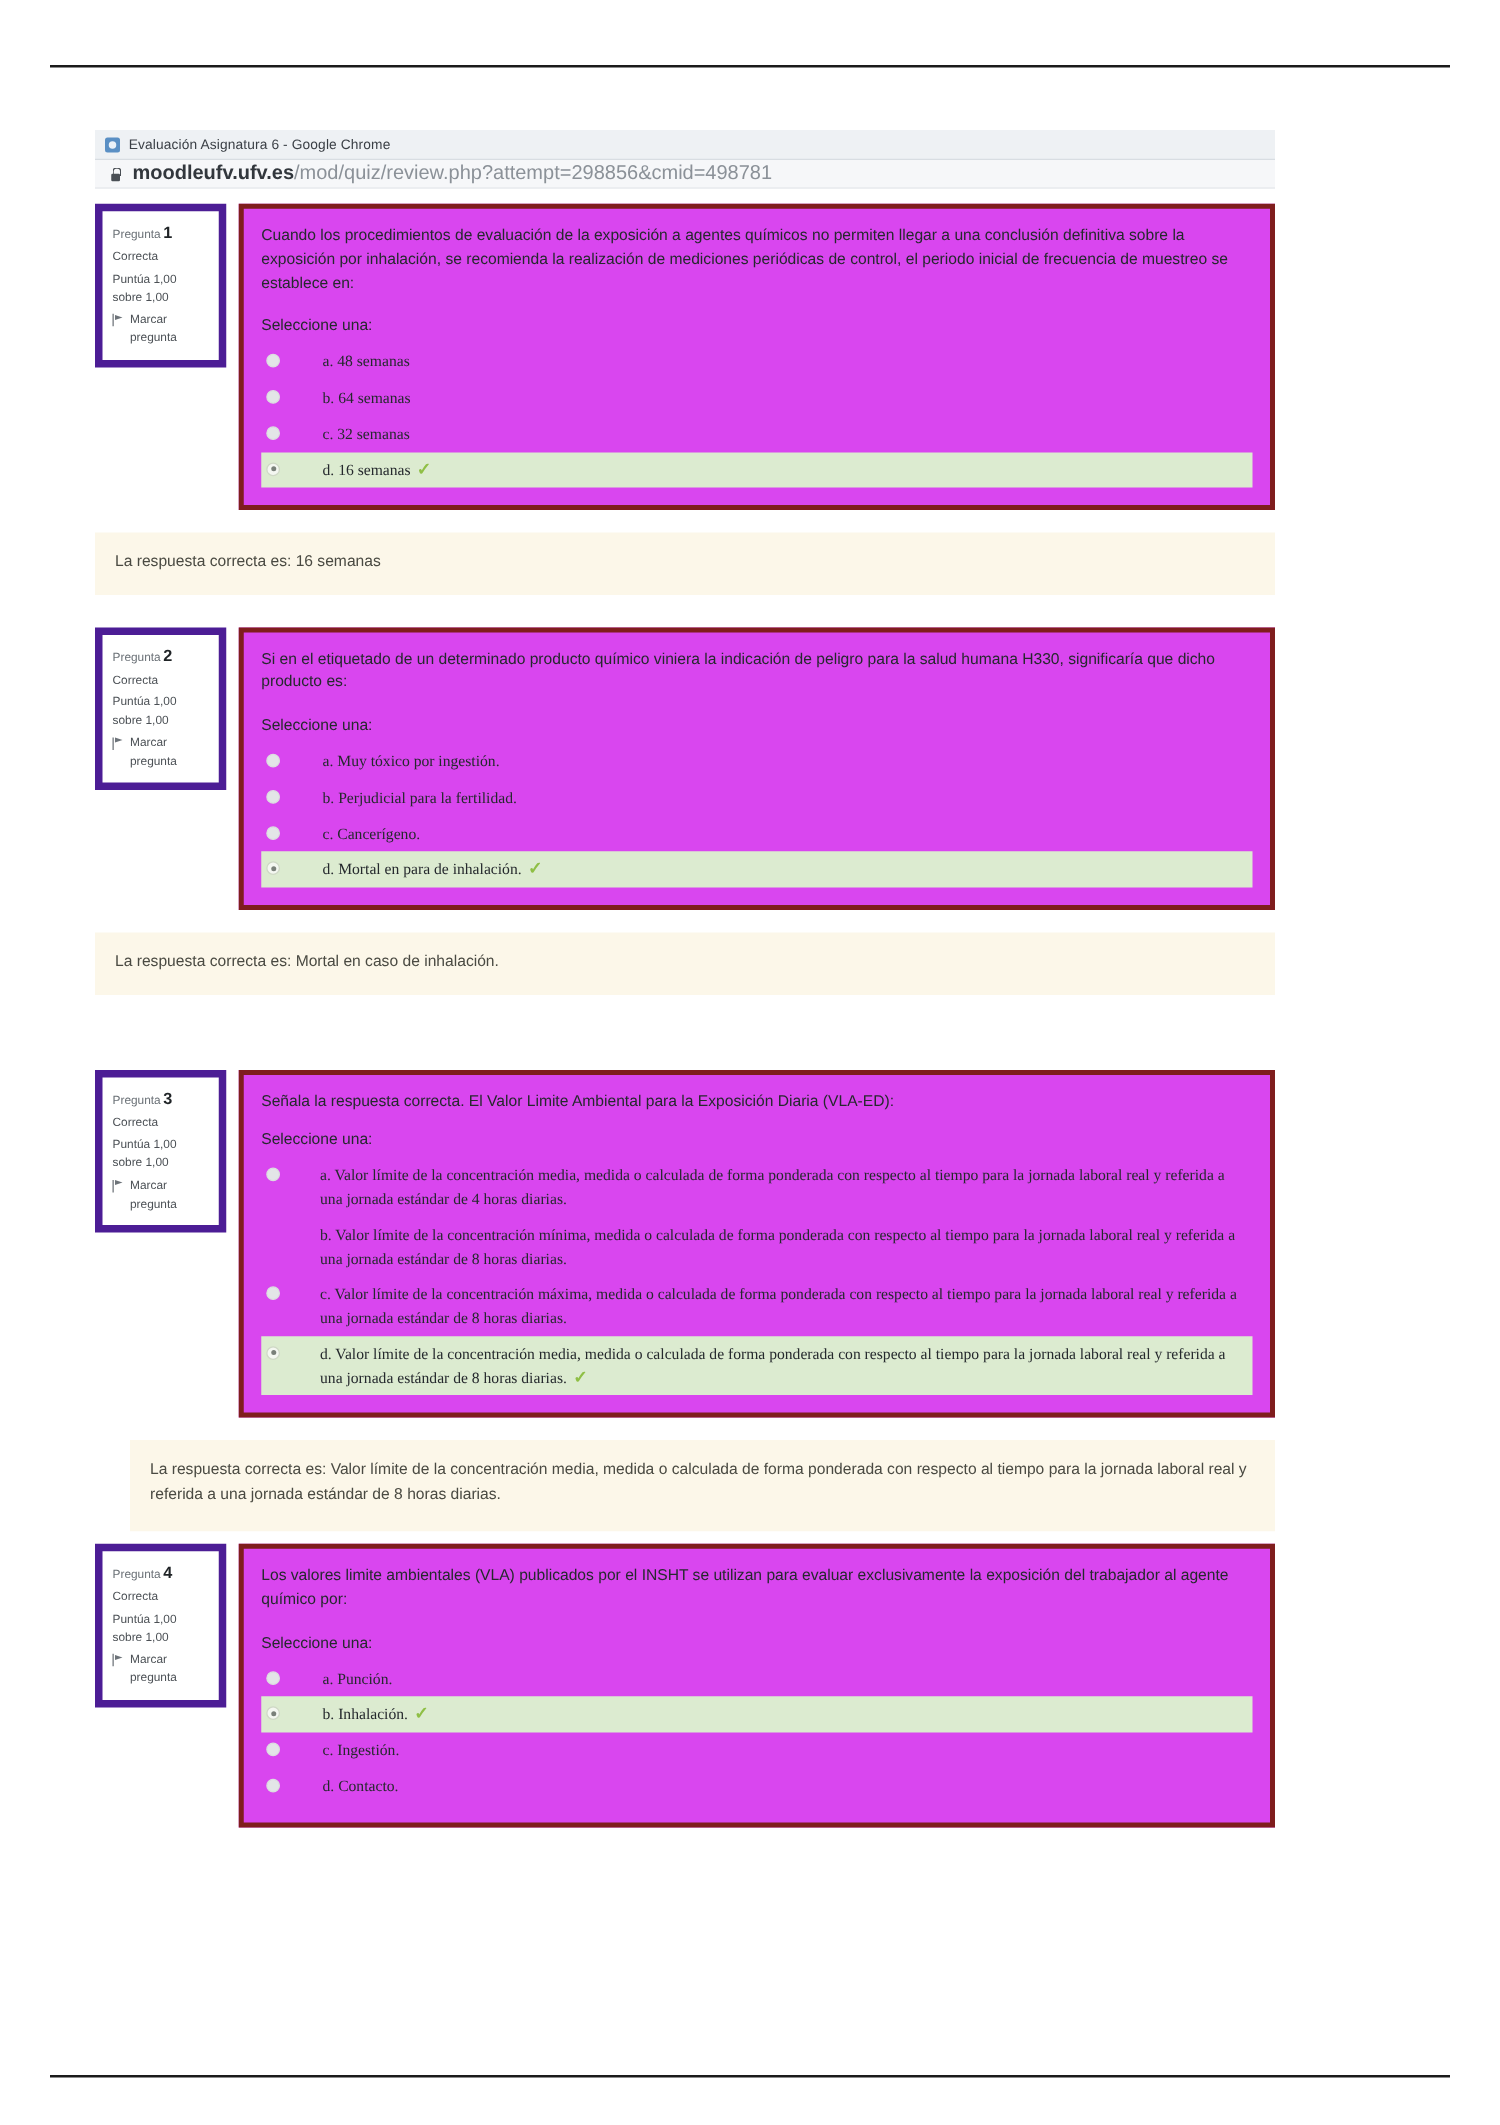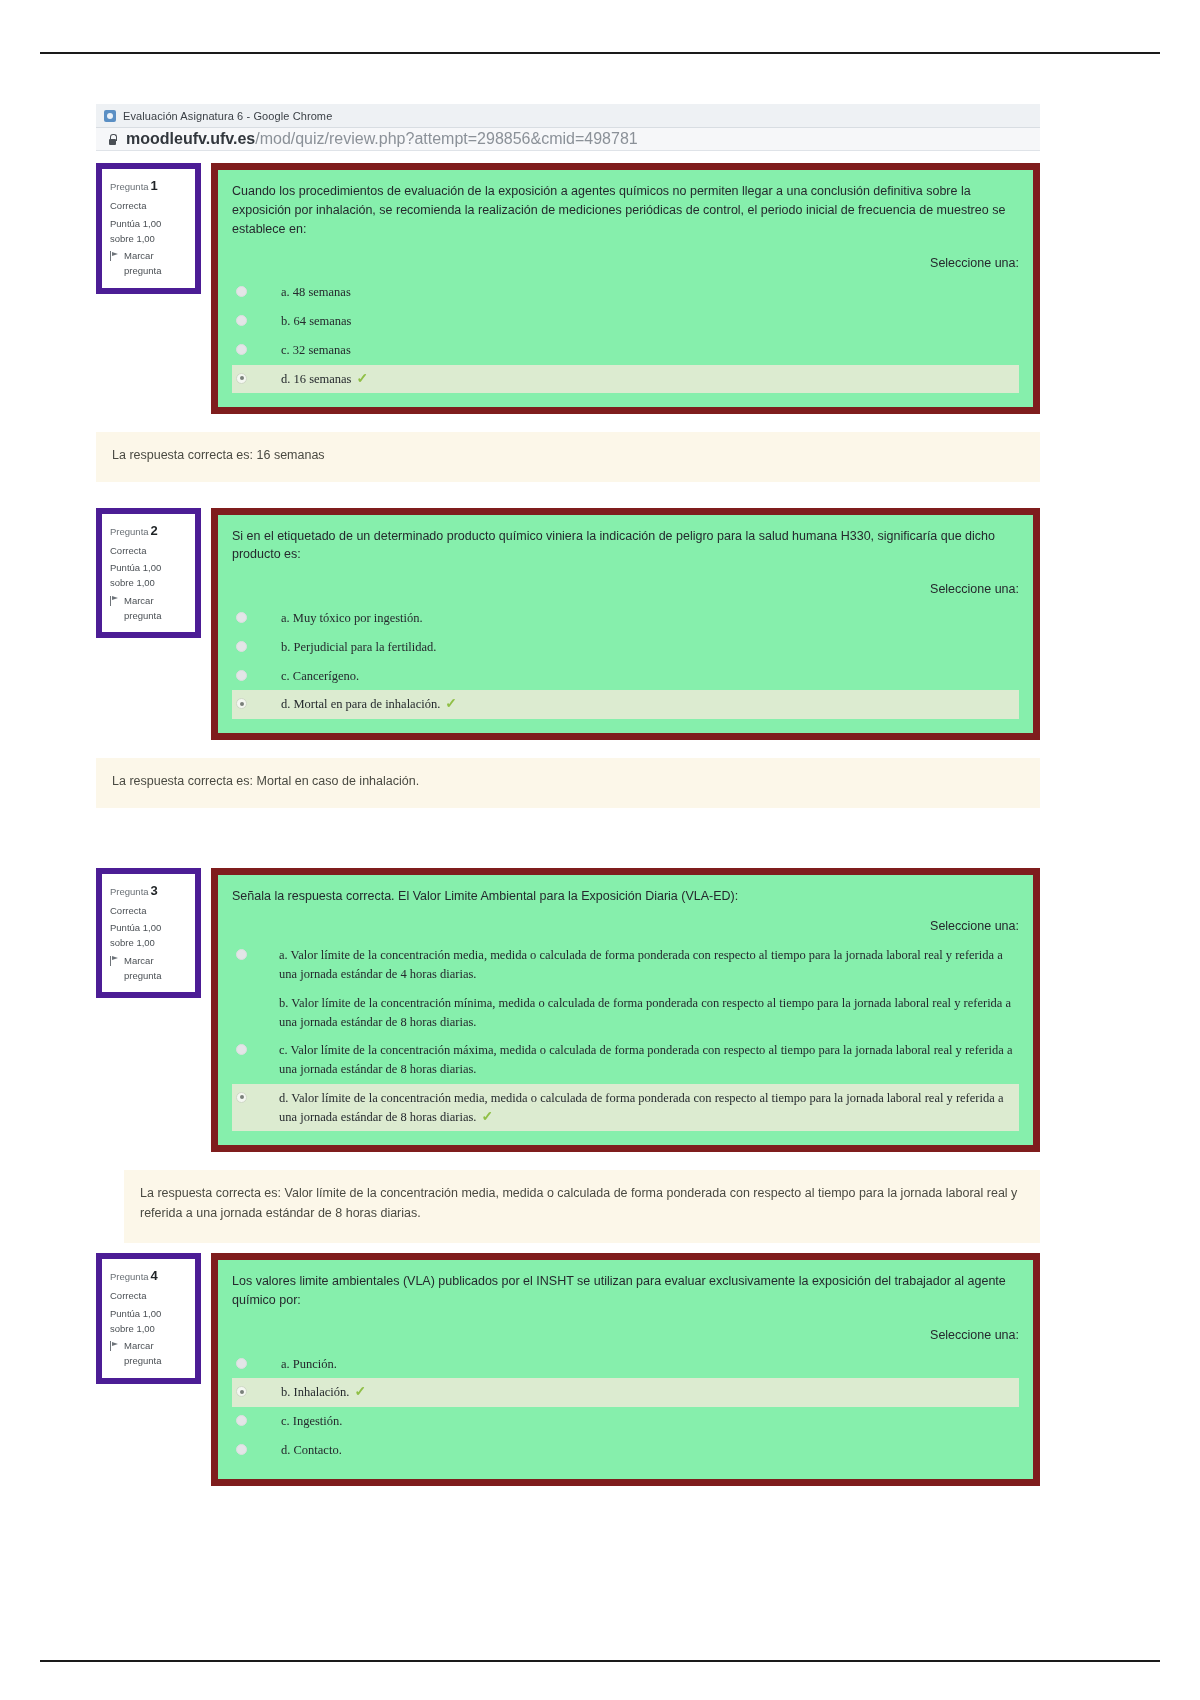--- a/index.html
+++ b/index.html
@@ -23,21 +23,21 @@
   }
   .page-rule-bottom {
     position: absolute;
     left: 40px; right: 40px; bottom: 38px;
     height: 2px;
     background: #1a1a1a;
   }
 
   .screenshot {
     position: absolute;
-    left: 96px;
+    left: 76px;
     top: 104px;
     width: 944px;
   }
 
   
   .browser-titlebar {
     background: #eef1f4;
     border-bottom: 1px solid #d8dde2;
     height: 24px;
     display: flex;
@@ -156,35 +156,34 @@
     position: absolute;
     left: 1.5px; top: 0.5px;
     width: 0; height: 0;
     border-left: 6px solid #6d7379;
     border-top: 2.2px solid transparent;
     border-bottom: 2.2px solid transparent;
   }
 
   .qcontent {
     flex: 1 1 auto;
-    border: 7px solid #7f1d1d;
-    background: #86efac;
+    border: 4px solid #7f1d1d;
+    background: #d946ef;
     padding: 12px 14px 14px 14px;
   }
   .qtext {
     font-size: 12.5px;
     line-height: 1.5;
     color: #25292d;
     margin-bottom: 18px;
   }
   .prompt {
     font-size: 12.5px;
     color: #25292d;
     margin-bottom: 8px;
-    text-align: right;
   }
 
   .answers { }
   .answer-row {
     display: flex;
     align-items: flex-start;
     gap: 0;
     padding: 5px 6px 5px 4px;
     font-size: 12.5px;
     line-height: 1.5;

